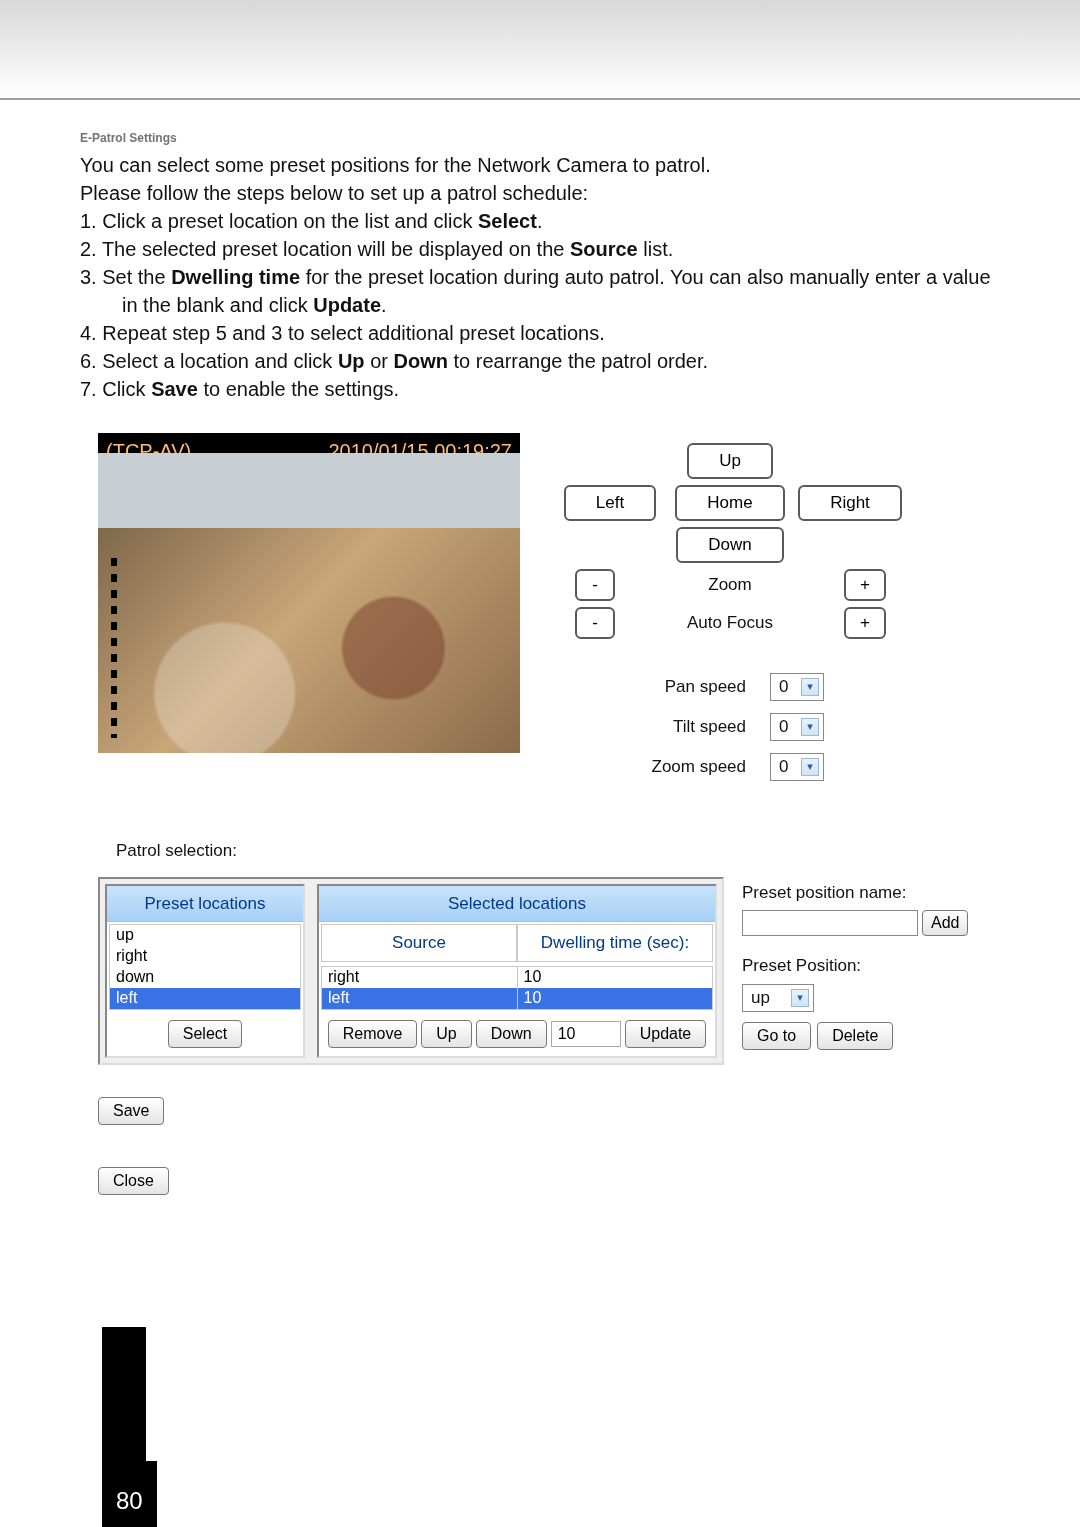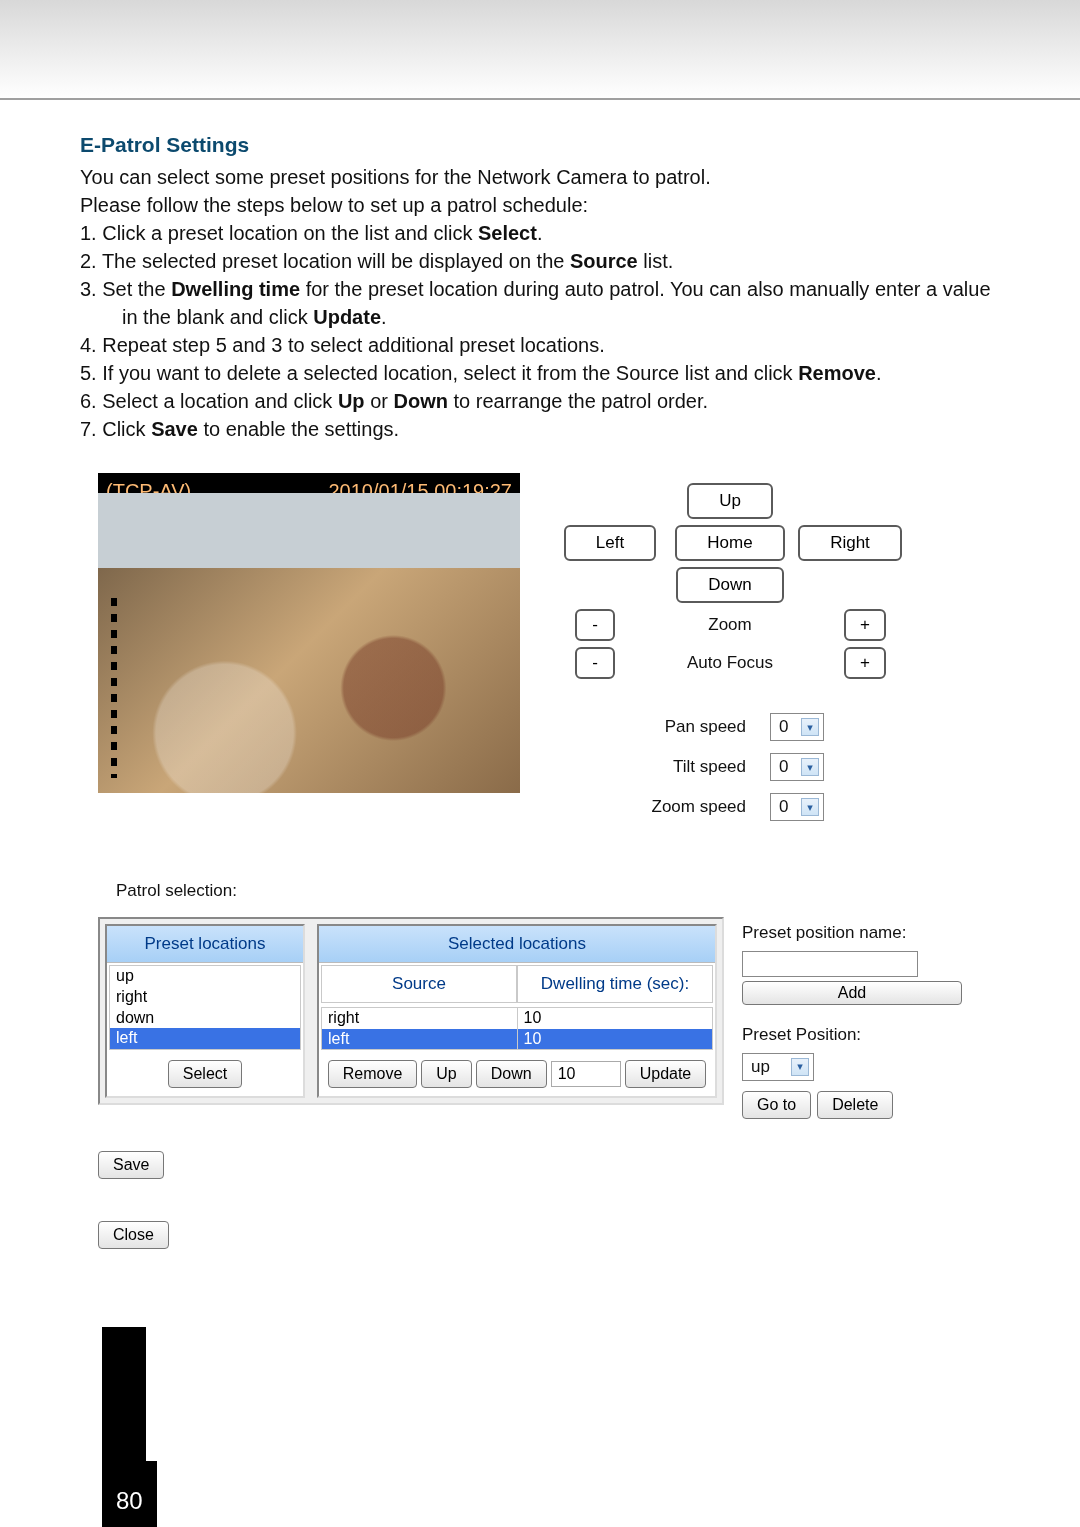--- a/index.html
+++ b/index.html
@@ -17,23 +17,23 @@
     background: linear-gradient(to bottom, #d8d8d8, #fff);
     border-bottom: 2px solid #a0a0a0;
   }
   .content {
     padding: 30px 70px 0 80px;
     line-height: 1.40;
     color: #111;
     font-size: 20px;
   }
   .section-title {
-    color: #0c4a6e;
+    color: #737373;
     font-weight: bold;
-    font-size: 21px;
+    font-size: 12px;
     margin-bottom: 4px;
   }
   .step-line { display: block; padding-left: 22px; text-indent: -22px; }
   .indent-sub { padding-left: 42px; text-indent: 0; display: block; }
   .bold { font-weight: bold; }
 
   
   .ui-wrap { margin: 30px 0 0 18px; }
   .ui-row { display: flex; align-items: flex-start; gap: 30px; }
   .cam-frame {
@@ -167,21 +167,21 @@
   }
   .dwell-input {
     width: 70px;
     border: 1px solid #aaa;
     padding: 3px 6px;
     font-size: 16px;
     background: #fff;
   }
   .right-col { font-size: 17px; width: 220px; }
   .right-col .lbl2 { margin: 4px 0 6px 0; }
-  .name-row { display: flex; gap: 4px; margin-bottom: 18px; flex-direction: column; }
+  .name-row { display: flex; gap: 4px; margin-bottom: 18px; }
   .name-input {
     width: 176px; height: 26px; border: 1px solid #888; background: #fff; padding: 0 4px;
   }
   .pos-sel-row { display: flex; align-items: center; gap: 6px; margin: 6px 0 10px 0; }
   .pos-sel {
     width: 72px; height: 28px; border: 1px solid #888; display: inline-flex;
     align-items: center; justify-content: space-between; padding: 0 4px 0 8px;
     background: #fff;
   }
   .gd-row { display: flex; gap: 6px; }
@@ -223,23 +223,20 @@
   <span class="step-line">
     <span>2. The selected preset location will be displayed on the </span><span class="bold">Source</span><span> list.</span>
   </span>
   <span class="step-line">
     <span>3. Set the </span><span class="bold">Dwelling time</span><span> for the preset location during auto patrol. You can also manually enter a value</span>
   </span>
   <span class="indent-sub">
     <span>in the blank and click </span><span class="bold">Update</span><span>.</span>
   </span>
   <span class="step-line">4. Repeat step 5 and 3 to select additional preset locations.</span>
-  <span class="step-line">
-    <span>5. If you want to delete a selected location, select it from the Source list and click </span><span class="bold">Remove</span><span>.</span>
-  </span>
   <span class="step-line">
     <span>6. Select a location and click </span><span class="bold">Up</span><span> or </span><span class="bold">Down</span><span> to rearrange the patrol order.</span>
   </span>
   <span class="step-line">
     <span>7. Click </span><span class="bold">Save</span><span> to enable the settings.</span>
   </span>
 
   <div class="ui-wrap">
     <div class="ui-row">
       <div class="cam-frame">

